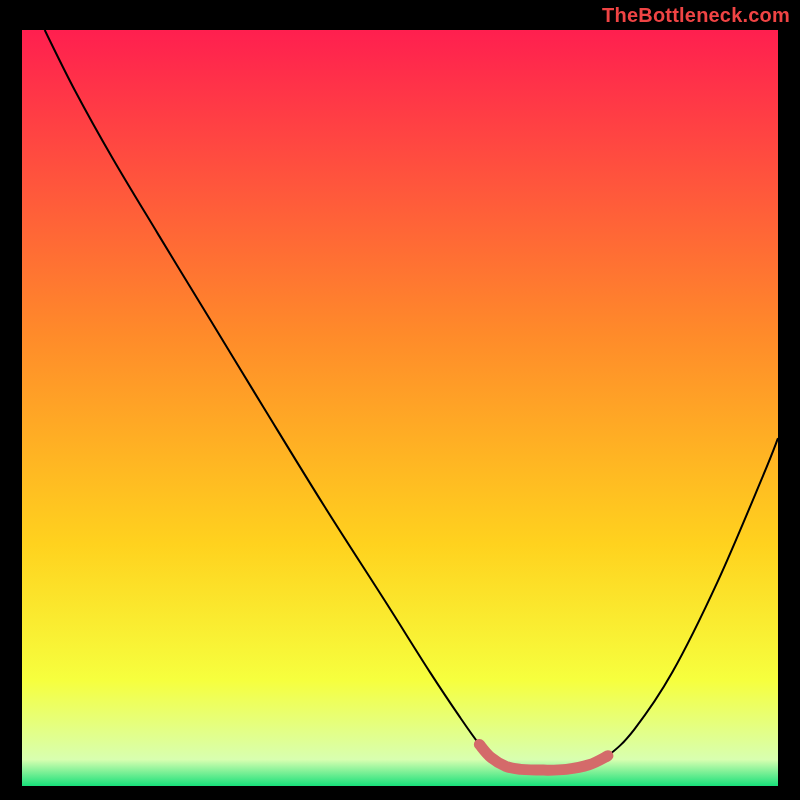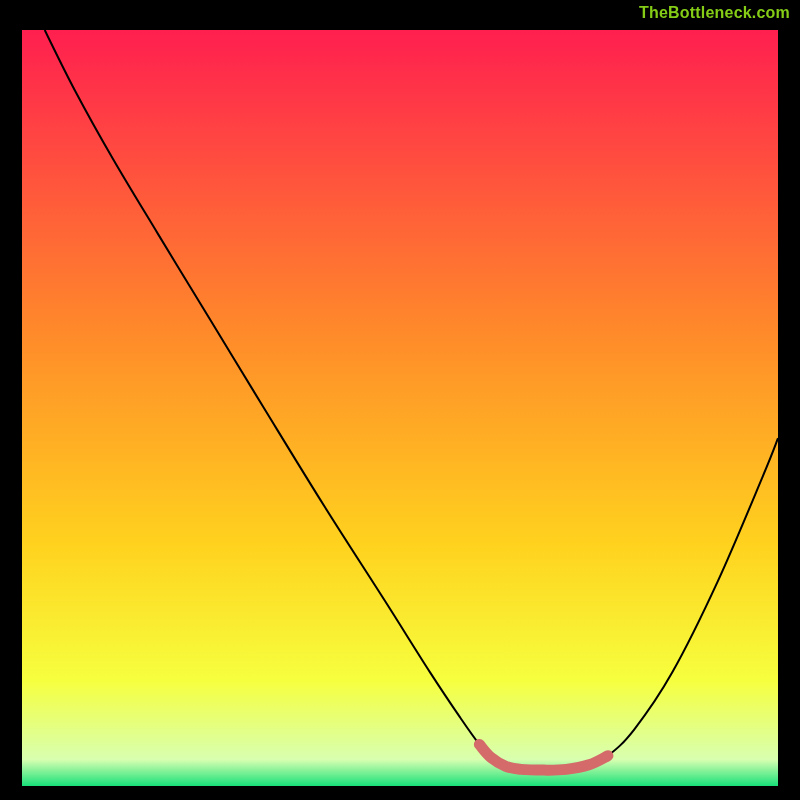--- a/index.html
+++ b/index.html
@@ -3,23 +3,23 @@
 <meta charset="utf-8">
 <style>
   * { margin: 0; padding: 0; box-sizing: border-box; }
   html, body { width: 800px; height: 800px; overflow: hidden; background: #000; }
   .stage { position: relative; width: 800px; height: 800px; background: #000; }
   .attribution {
     position: absolute;
     top: 4px;
     right: 10px;
     font-family: Arial, Helvetica, sans-serif;
-    font-size: 16px;
+    font-size: 20px;
     font-weight: 600;
-    color: #84cc16;
+    color: #ef4444;
     letter-spacing: 0.2px;
   }
   .plot {
     position: absolute;
     left: 22px;
     top: 30px;
     width: 756px;
     height: 756px;
   }
   .plot svg { width: 100%; height: 100%; display: block; }

